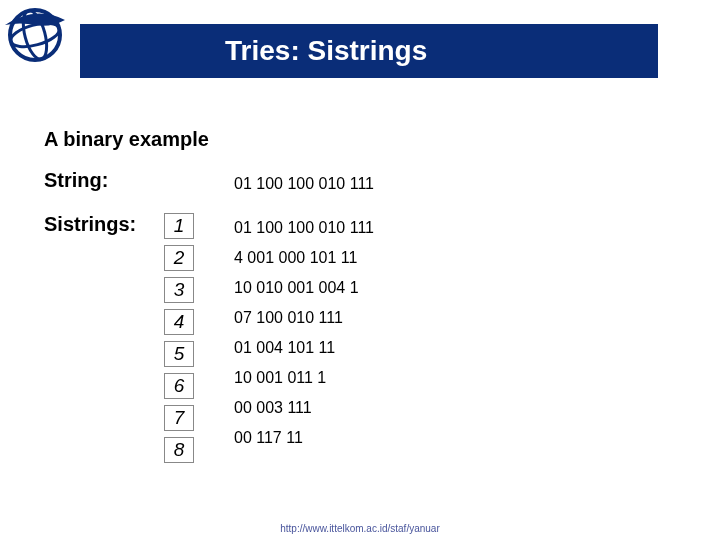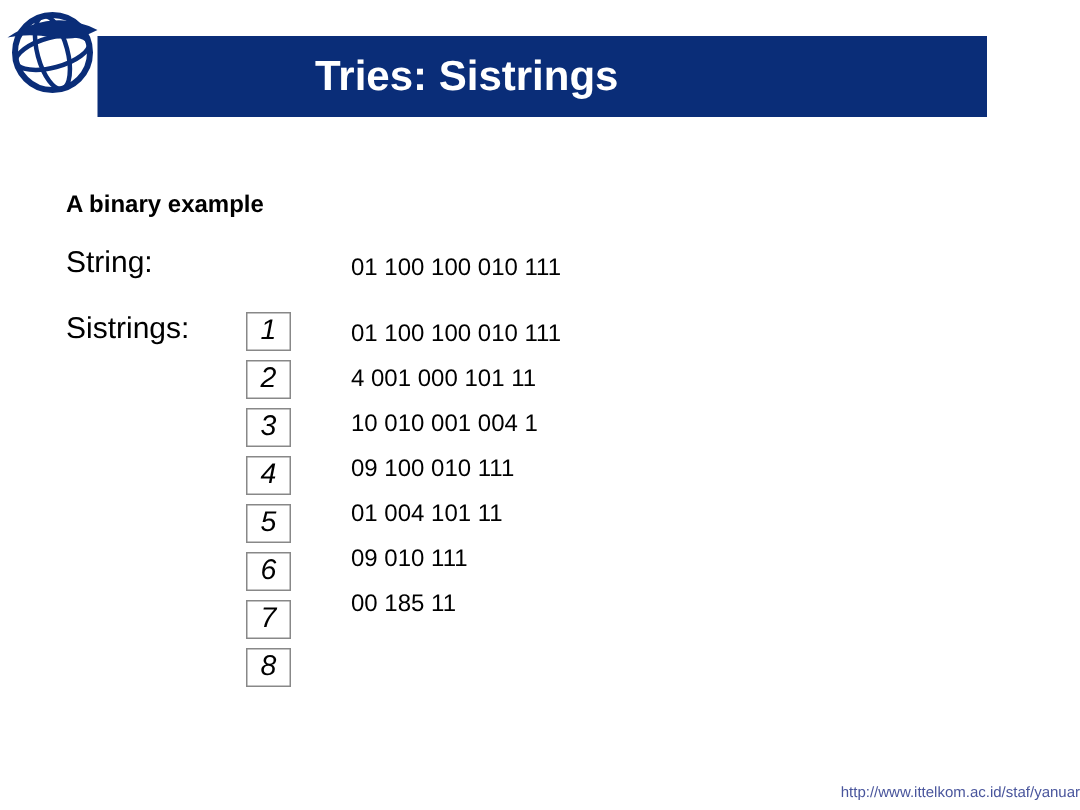--- a/index.html
+++ b/index.html
@@ -13,21 +13,21 @@
     position: relative;
   }
   .slide {
     width: 720px;
     height: 540px;
     position: relative;
     background: #fff;
   }
   .title-band {
     position: absolute;
-    left: 65px;
+    left: 80px;
     top: 24px;
     right: 62px;
     height: 54px;
     background: #0a2d78;
     display: flex;
     align-items: center;
   }
   .title-band .title-text {
     color: #fff;
     font-size: 28px;
@@ -43,34 +43,35 @@
     z-index: 2;
   }
   .logo svg { width: 70px; height: 70px; }
   .content {
     position: absolute;
     left: 44px;
     top: 128px;
     right: 44px;
   }
   .subtitle {
-    font-size: 16px;
+    font-size: 20px;
     font-weight: bold;
     color: #000;
     margin-bottom: 18px;
   }
   .row {
     display: flex;
     align-items: flex-start;
     margin-bottom: 14px;
   }
   .label-col {
     width: 120px;
     font-size: 20px;
     color: #000;
+    font-weight: bold;
   }
   .num-col {
     width: 70px;
     display: flex;
     flex-direction: column;
     gap: 6px;
   }
   .num-box {
     width: 28px;
     height: 24px;
@@ -91,21 +92,21 @@
     display: flex;
     flex-direction: column;
     gap: 0px;
   }
   .sistrings-list .line { height: 30px; }
   .footer {
     position: absolute;
     bottom: 6px;
     left: 0;
     right: 0;
-    text-align: right;
+    text-align: center;
     font-size: 10px;
     color: #49559c;
   }
 </style>
 </head>
 <body>
 
 <div class="slide">
 
   <div class="logo">
@@ -135,18 +136,18 @@
       <div class="num-col" id="num-col">
           <div class="num-box">1</div>
           <div class="num-box">2</div>
           <div class="num-box">3</div>
           <div class="num-box">4</div>
           <div class="num-box">5</div>
           <div class="num-box">6</div>
           <div class="num-box">7</div>
           <div class="num-box">8</div>
         </div>
-      <div class="data-col sistrings-list" id="val-col"><div class="line">01 100 100 010 111</div><div class="line">4 001 000 101 11</div><div class="line">10 010 001 004 1</div><div class="line">09 100 010 111</div><div class="line">01 004 101 11</div><div class="line">09 010 111</div><div class="line">00 185 11</div></div>
+      <div class="data-col sistrings-list" id="val-col"><div class="line">01 100 100 010 111</div><div class="line">4 001 000 101 11</div><div class="line">10 010 001 004 1</div><div class="line">07 100 010 111</div><div class="line">01 004 101 11</div><div class="line">10 001 011 1</div><div class="line">00 003 111</div><div class="line">00 117 11</div></div>
     </div>
   </div>
 
   <div class="footer">http://www.ittelkom.ac.id/staf/yanuar</div>
 </div>
 
 </body></html>

